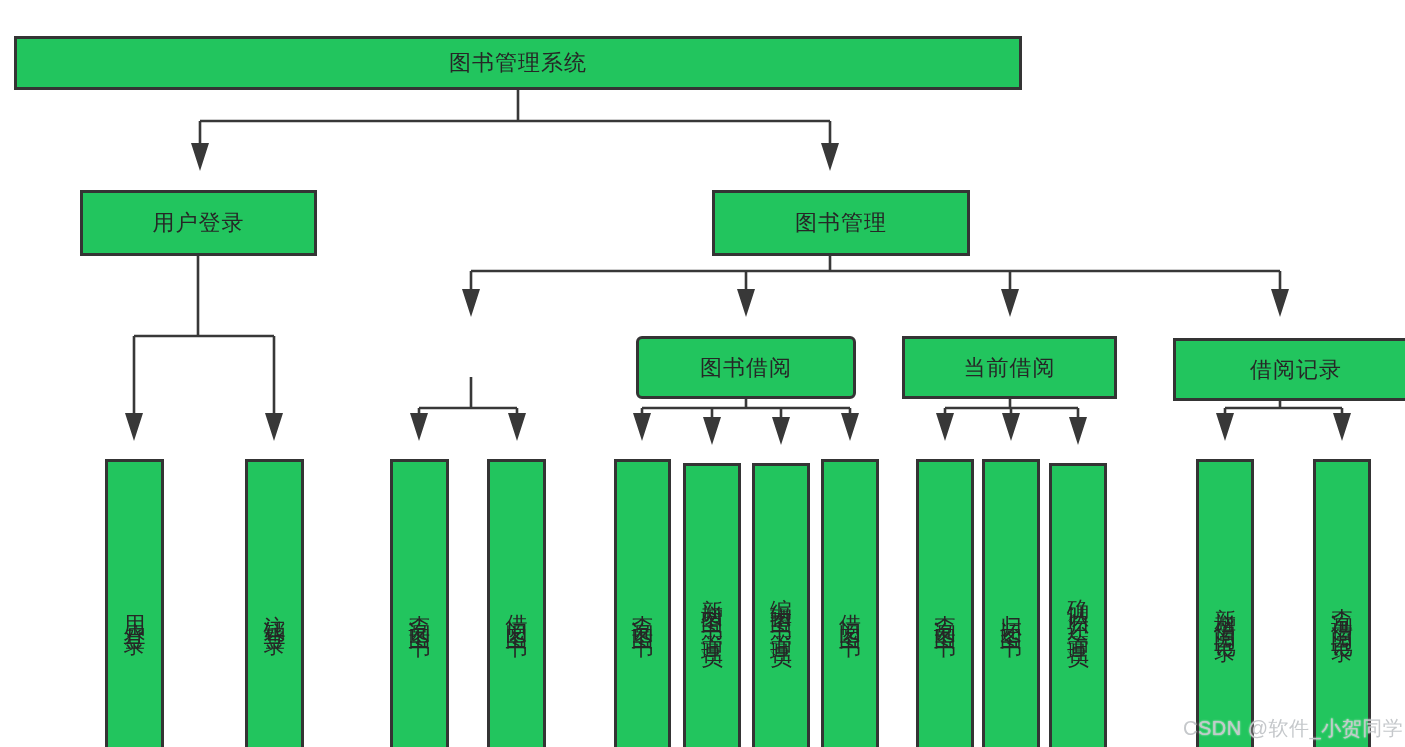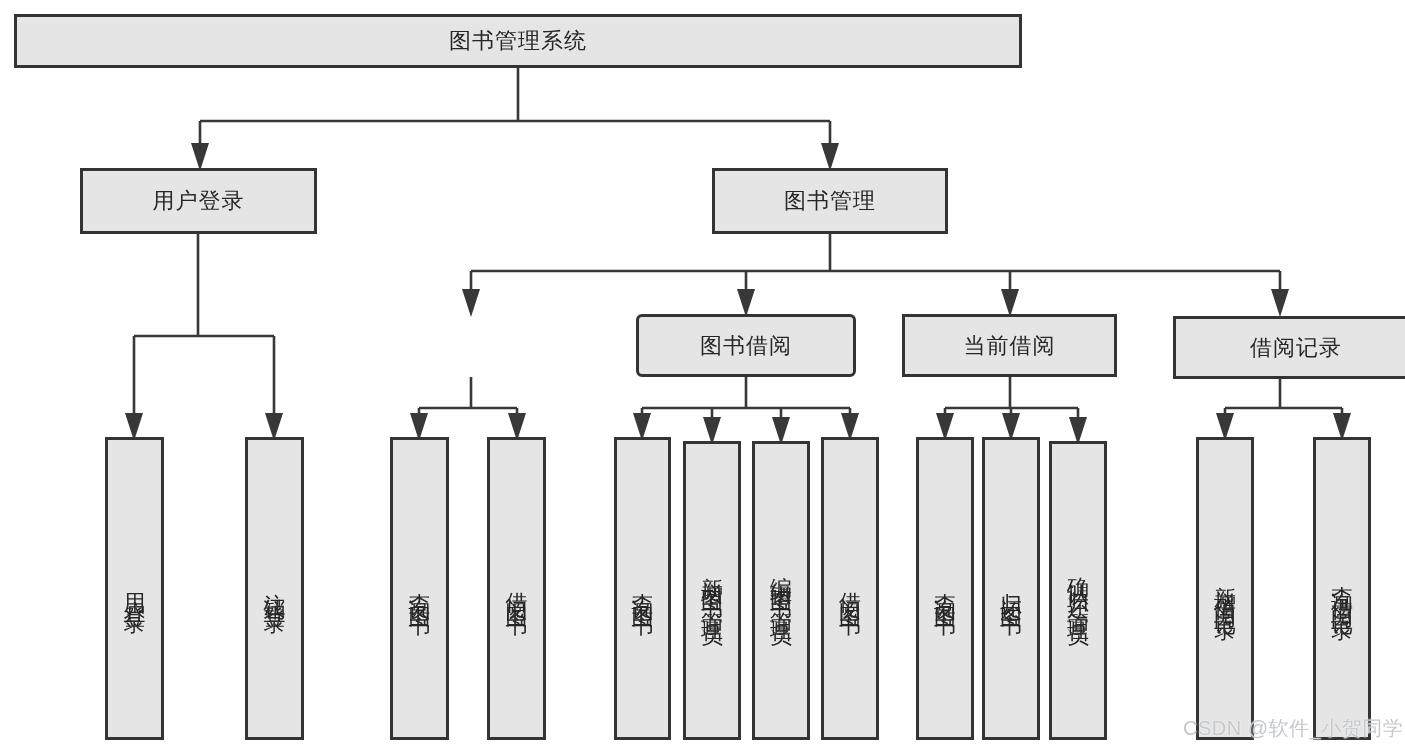--- a/index.html
+++ b/index.html
@@ -12,22 +12,22 @@
   html,body{margin:0;padding:0;background:var(--background);}
   .stage{
     position:relative;width:1405px;height:747px;background:var(--background);
     font-family:"Liberation Sans","DejaVu Sans",sans-serif;overflow:hidden;
   }
   .wires{position:absolute;left:0;top:0;z-index:1;}
   .wires .ln{fill:none;stroke:var(--line);stroke-width:2.6;}
   .wires .arrow{fill:var(--line);stroke:none;}
   .node{
     position:absolute;box-sizing:border-box;border:3px solid var(--box-border);
-    background:#e5e5e5;display:flex;align-items:center;justify-content:center;
-    color:var(--text);z-index:2;
+    background:#22c55e;display:flex;align-items:center;justify-content:center;
+    color:var(--text);z-index:2;margin-top:22px;
   }
   .node.h span{font-size:22px;letter-spacing:1px;white-space:nowrap;}
   .node.v span{
     writing-mode:vertical-rl;text-orientation:mixed;
     font-size:22px;letter-spacing:7px;line-height:1;
   }
   .watermark{
     position:absolute;left:1183px;top:715px;z-index:6;
     font-size:20px;letter-spacing:0.5px;color:var(--watermark);
     text-shadow:0 0 2px rgba(255,255,255,0.9);white-space:nowrap;
@@ -71,21 +71,21 @@
     </g>
   </svg>
 
   <div class="node h" style="left:14px;top:14px;width:1008px;height:54px;">
     <span>图书管理系统</span>
   </div>
 
   <div class="node h" style="left:80px;top:168px;width:237px;height:66px;">
     <span>用户登录</span>
   </div>
-  <div class="node h" style="left:712px;top:168px;width:236px;height:66px;">
+  <div class="node h" style="left:712px;top:168px;width:258px;height:66px;">
     <span>图书管理</span>
   </div>
 
   <div class="node h" style="left:636px;top:314px;width:220px;height:63px;border-radius:6px;">
     <span>图书借阅</span>
   </div>
   <div class="node h" style="left:902px;top:314px;width:215px;height:63px;font-family:Liberation Mono, monospace;">
     <span>当前借阅</span>
   </div>
   <div class="node h" style="left:1173px;top:316px;width:246px;height:63px;">

